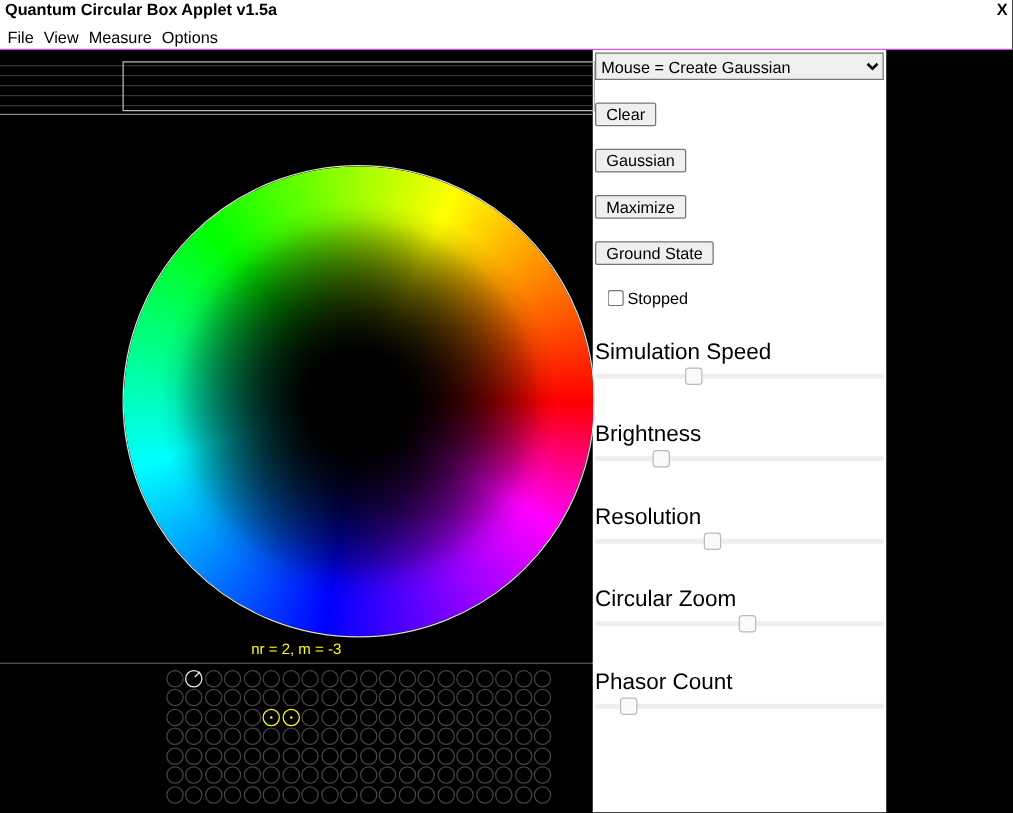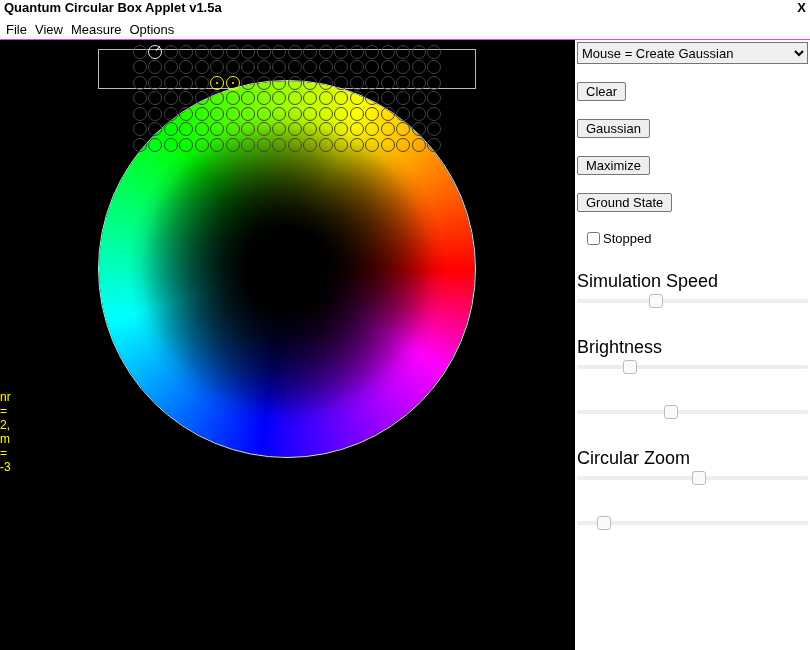--- a/index.html
+++ b/index.html
@@ -30,24 +30,24 @@
     gap: 4px;
     border-bottom: 1px solid #d946ef;
   }
   .menu-item { cursor: pointer; padding: 0 2px; }
   .content {
     display: flex;
     height: 610px;
     background: #000;
   }
   .main-panel {
-    width: 575px;
+    width: 474px;
     background: #000;
     display: flex;
-    flex-direction: row;
+    flex-direction: column;
   }
   .top-strip {
     height: 52px;
     background: #000;
     position: relative;
     border-bottom: 1px solid #888;
   }
   .top-strip .rect-outline {
     position: absolute;
     left: 98px; top: 9px;
@@ -703,23 +703,25 @@
 
     <div class="slider-group">
       <div class="slider-label">Simulation Speed</div>
       <input type="range" min="0" max="100" value="33" style="">
     </div>
     <div class="slider-group">
       <div class="slider-label">Brightness</div>
       <input type="range" min="0" max="100" value="21" style="">
     </div>
     <div class="slider-group">
+      <div class="slider-label">Resolution</div>
       <input type="range" min="0" max="100" value="40" style="">
     </div>
     <div class="slider-group">
       <div class="slider-label">Circular Zoom</div>
       <input type="range" min="0" max="100" value="53" style="">
     </div>
     <div class="slider-group">
+      <div class="slider-label">Phasor Count</div>
       <input type="range" min="0" max="100" value="9" style="">
     </div>
   </div>
 </div>
 
 </body></html>

